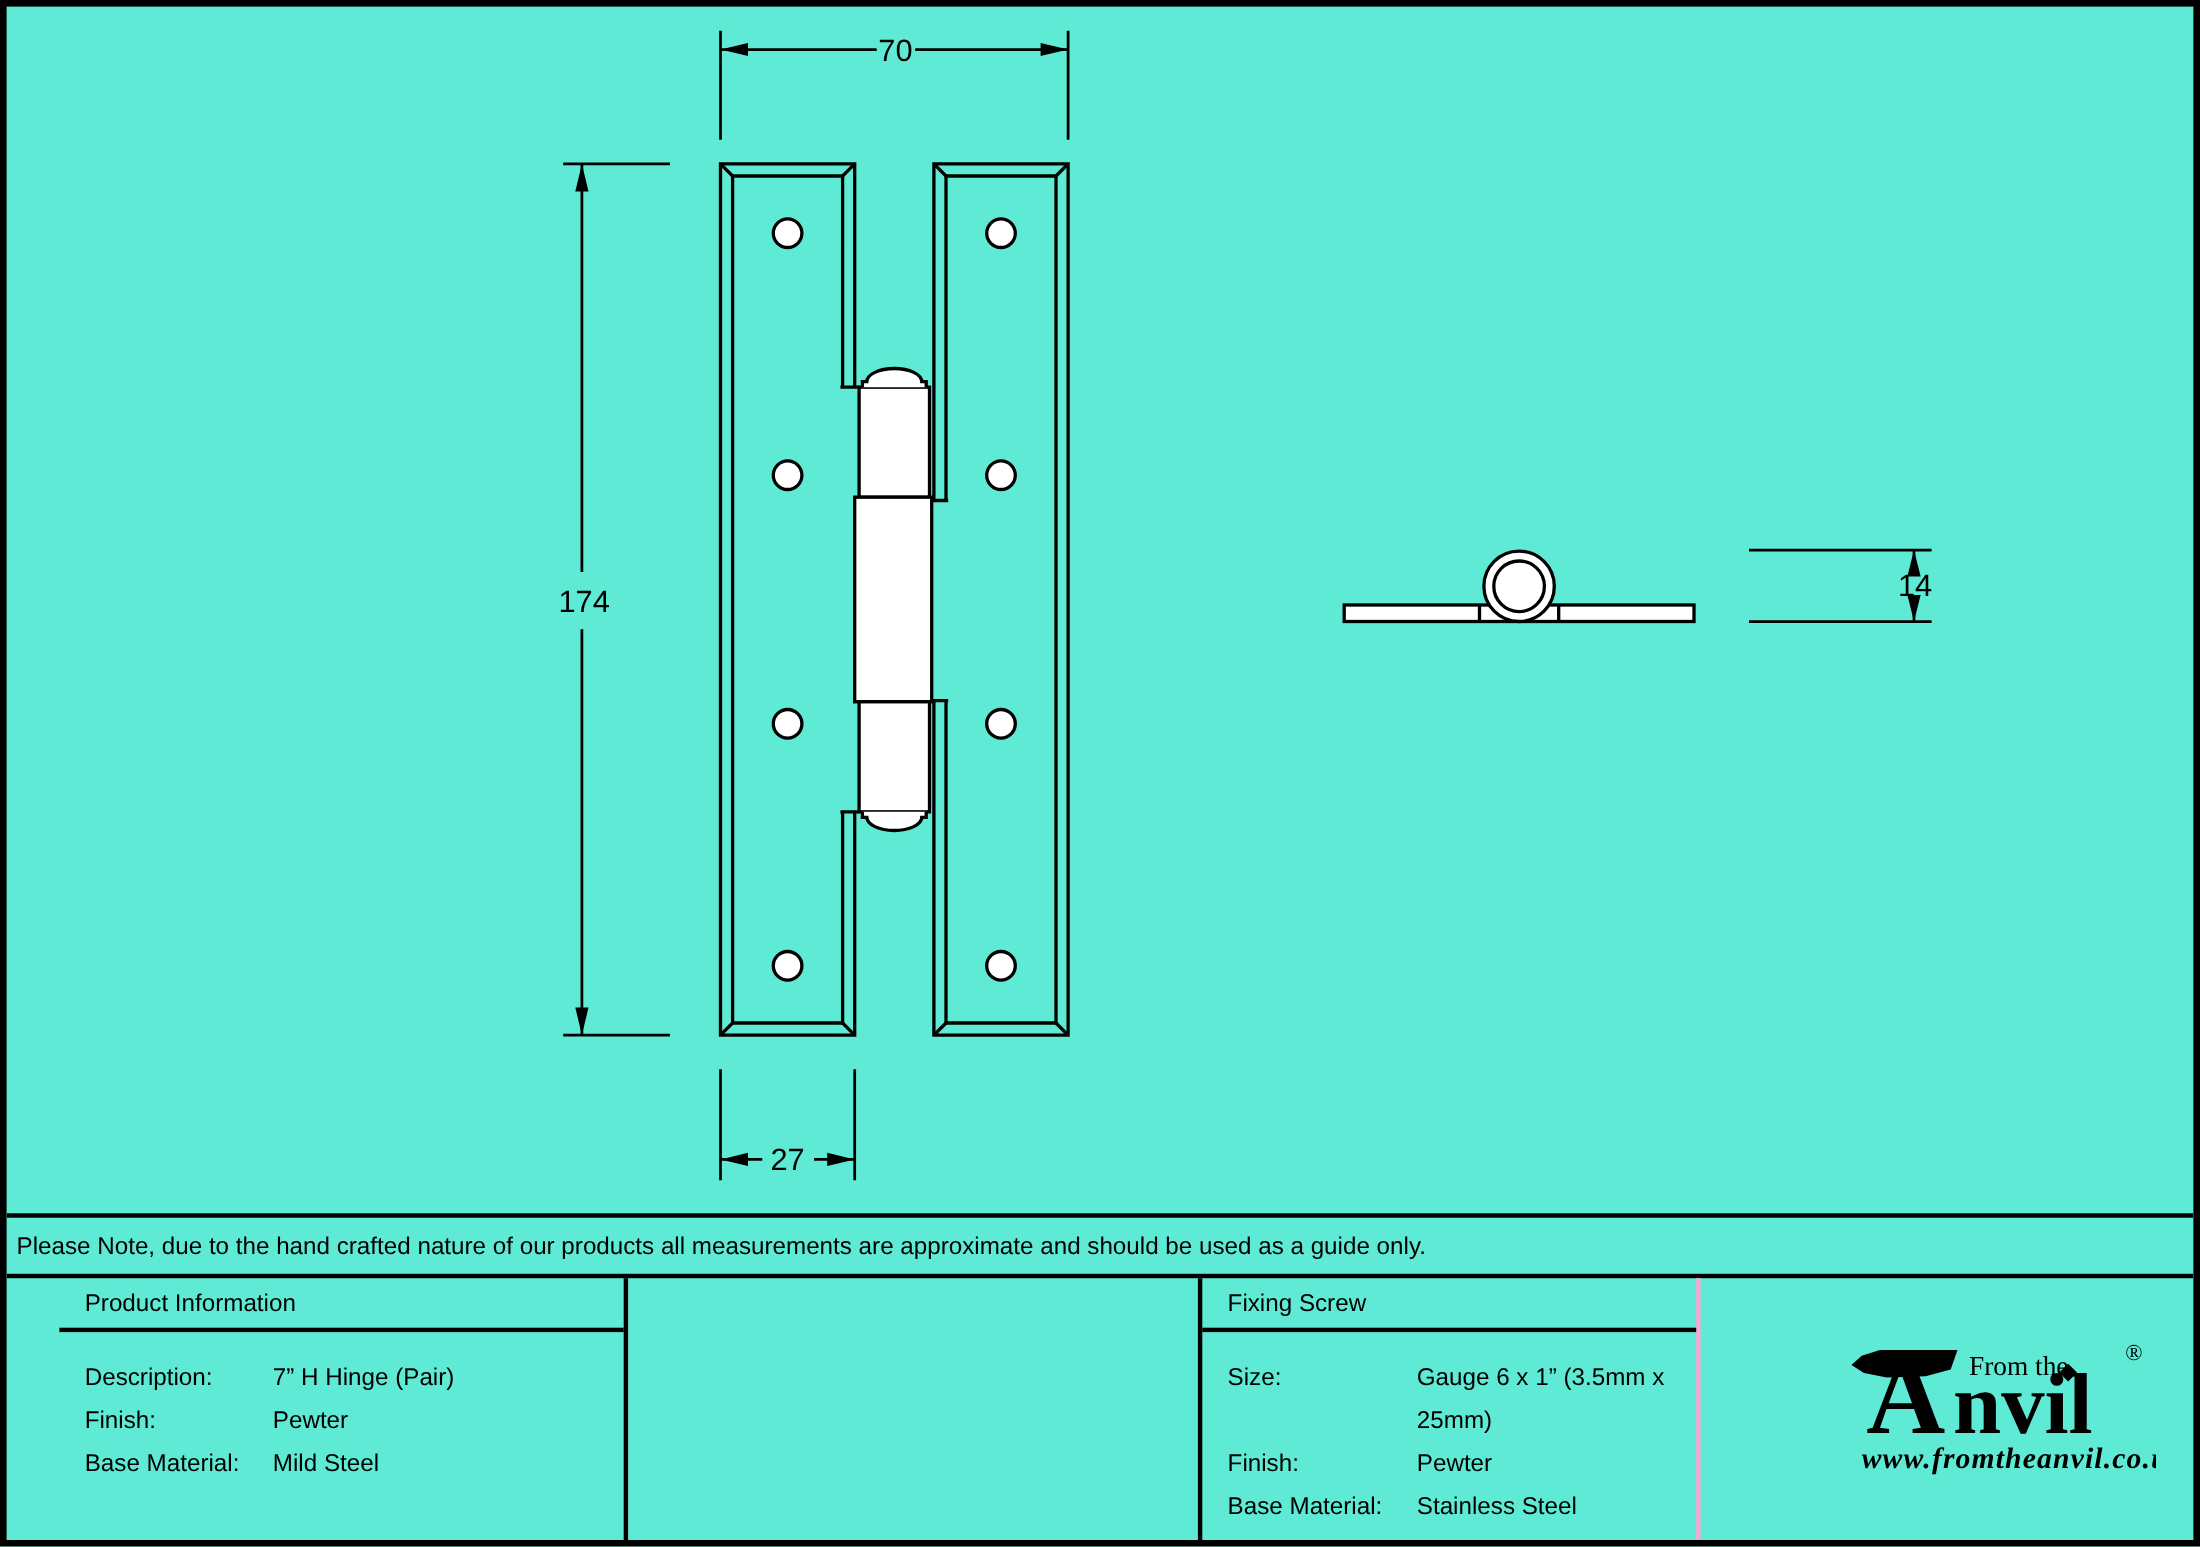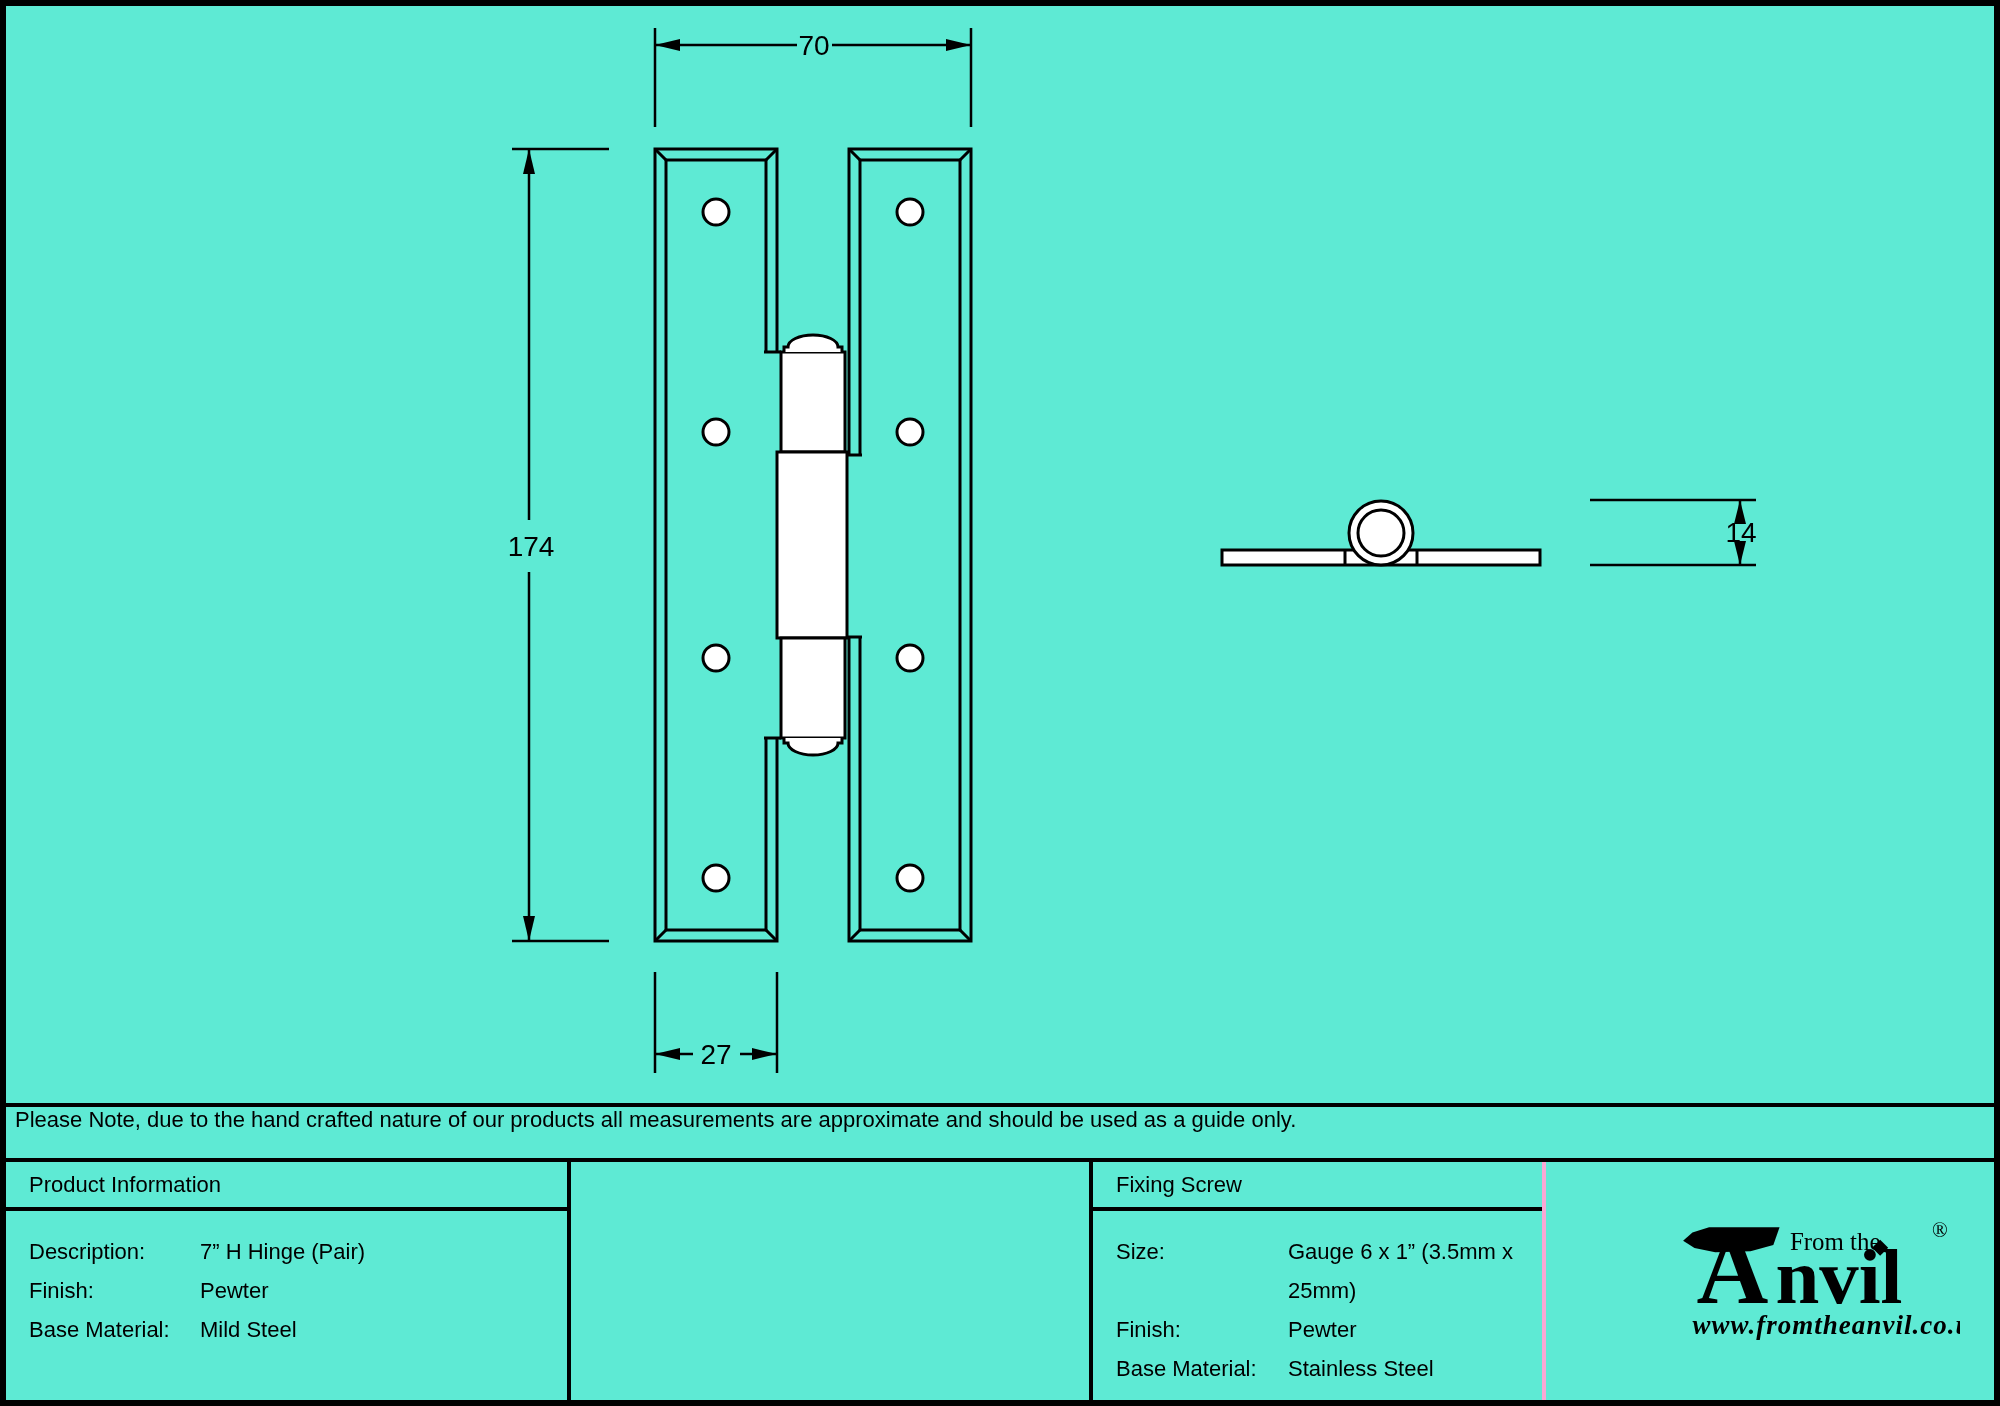--- a/index.html
+++ b/index.html
@@ -11,27 +11,27 @@
     box-sizing:border-box;
     font-family:"Liberation Sans",sans-serif;
     color:#000;
     overflow:hidden;
   }
   .drawing-area{position:absolute;left:0;top:0;width:1988px;height:1097px;}
   .note-row{
     position:absolute;left:0;right:0;top:1097px;height:59px;
     border-top:4px solid #000;border-bottom:4px solid #000;
     box-sizing:border-box;
-    display:flex;
+    display:flex;align-items:center;
     padding-left:9px;
     font-size:22px;
   }
   .table-row{position:absolute;left:0;right:0;top:1156px;bottom:0;}
   .cell{position:absolute;top:0;bottom:0;box-sizing:border-box;}
-  .cell-1{left:0;width:565px;border-right:4px solid #000;}
+  .cell-1{left:0;width:565px;border-right:4px solid #000;padding-left:48px;}
   .cell-2{left:565px;width:522px;border-right:4px solid #000;}
   .cell-3{left:1087px;width:453px;border-right:4px solid #f9a8d4;}
   .cell-4{left:1640px;right:0;display:flex;align-items:center;justify-content:center;}
   .cell-header{
     height:45px;border-bottom:4px solid #000;box-sizing:content-box;
     display:flex;align-items:center;padding-left:23px;
     font-size:22px;
   }
   .cell-body{padding:21px 6px 0 23px;font-size:22px;line-height:39px;}
   .kv{display:flex;}

